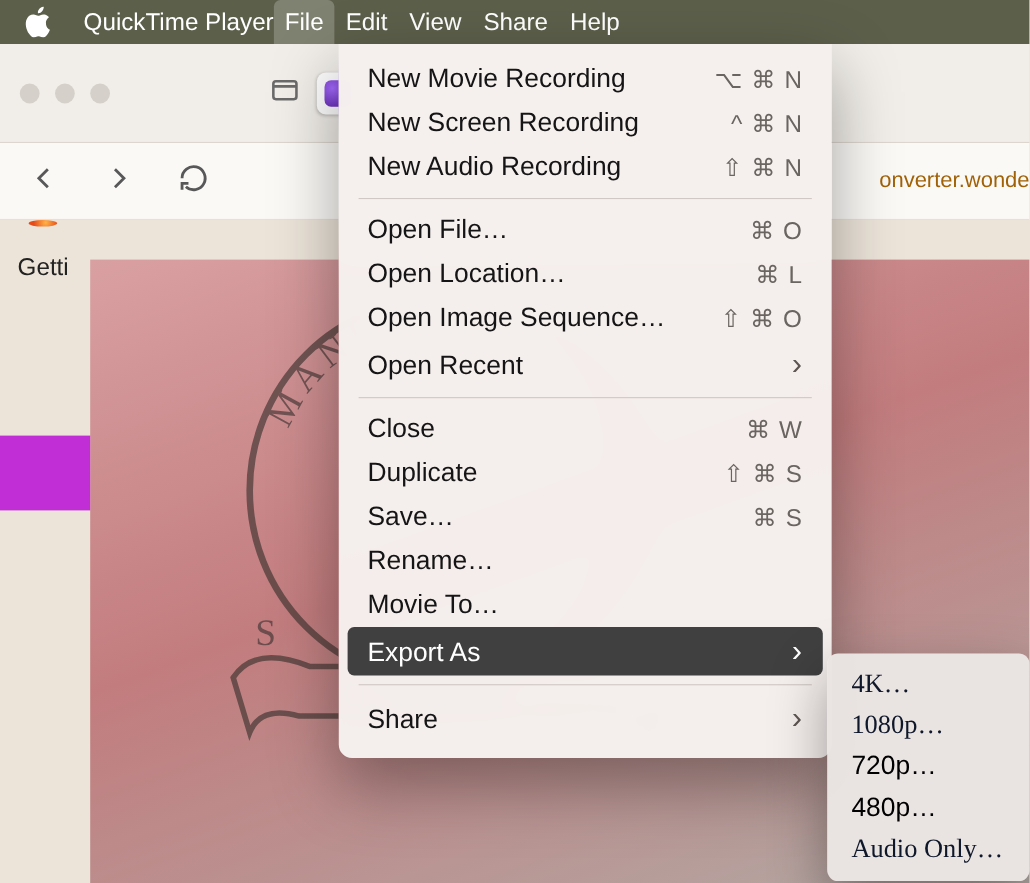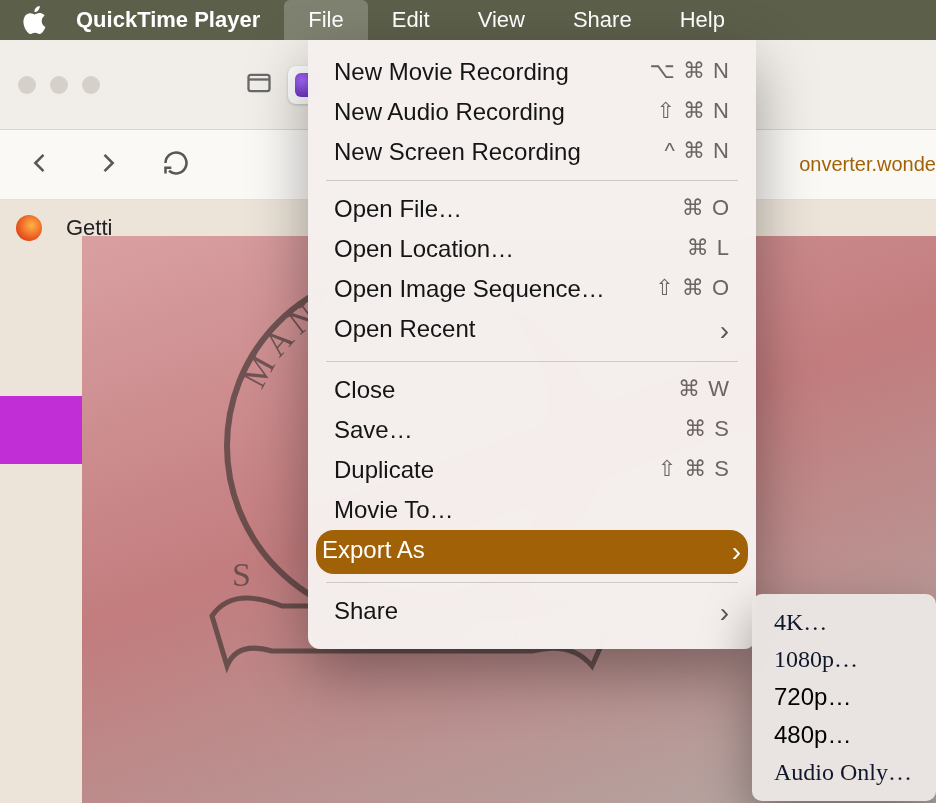--- a/index.html
+++ b/index.html
@@ -20,23 +20,23 @@
     padding-left: 22px;
     gap: 0;
     color: #fff;
     font-weight: 600;
     font-size: 22px;
     position: relative;
     z-index: 10;
   }
   .menubar .apple-logo { margin-right: 30px; }
   .apple-logo svg { width: 24px; height: 28px; fill: #fff; display: block; }
-  .menubar .app-name { font-weight: 700; margin-right: 24px; }
+  .menubar .app-name { font-weight: 400; }
   .menubar .menu-item {
-    padding: 4px 24px;
+    padding: 4px 10px;
     height: 40px;
     display: flex;
     align-items: center;
     font-weight: 500;
     cursor: pointer;
   }
   .menubar .menu-item.open {
     background: rgba(255,255,255,.22);
     border-radius: 6px 6px 0 0;
   }
@@ -77,20 +77,21 @@
     position: absolute;
     top: 200px;
     left: 0;
     height: 56px;
     display: flex;
     align-items: center;
     gap: 24px;
     padding-left: 16px;
     font-size: 22px;
     color: #222;
+    flex-direction: column;
   }
   .ff-icon { width: 26px; height: 26px; background: radial-gradient(circle at 60% 40%, #ffb347, #e64a19 70%); border-radius: 50%; }
 
   
   .video-window {
     position: absolute;
     left: 82px;
     top: 236px;
     right: 0;
     bottom: 0;
@@ -122,35 +123,35 @@
     background: rgba(245,240,238,.98);
     border-radius: 0 0 12px 12px;
     box-shadow: 0 24px 60px rgba(0,0,0,.35);
     padding: 12px 0 14px;
     backdrop-filter: blur(12px);
     font-size: 24px;
     z-index: 100;
   }
   .dropdown .row {
     display: flex;
-    align-items: flex-start;
+    align-items: flex-end;
     justify-content: space-between;
     padding: 6px 26px;
     color: #151515;
     cursor: pointer;
   }
   .dropdown .row.arrow .shortcut { font-size: 22px; }
   .dropdown .row .label { flex: 1; }
   .dropdown .row .shortcut { color:#6b6562; letter-spacing: 1px; font-size: 22px; white-space: nowrap; }
   .dropdown .row.selected {
-    background: #a16207;
+    background: #404040;
     color: #fff;
-    border-radius: 18px;
+    border-radius: 6px;
     margin: 0 8px;
-    padding: 6px 6px;
+    padding: 6px 18px;
   }
   .dropdown .row.selected .shortcut { color: #fff; }
   .dropdown hr {
     border: none;
     border-top: 1px solid #cfc8c4;
     margin: 8px 18px;
   }
 
   
   .submenu {
@@ -264,26 +265,26 @@
   <span class="ff-icon"></span>
   <span>Getti</span>
 </div>
 
 <div class="dropdown" id="file-menu">
     <div class="row">
       <span class="label">New Movie Recording</span>
       <span class="shortcut">⌥ ⌘ N</span>
     </div>
     <div class="row">
+      <span class="label">New Screen Recording</span>
+      <span class="shortcut">^ ⌘ N</span>
+    </div>
+    <div class="row">
       <span class="label">New Audio Recording</span>
       <span class="shortcut">⇧ ⌘ N</span>
-    </div>
-    <div class="row">
-      <span class="label">New Screen Recording</span>
-      <span class="shortcut">^ ⌘ N</span>
     </div>
     <hr>
     <div class="row">
       <span class="label">Open File…</span>
       <span class="shortcut">⌘ O</span>
     </div>
     <div class="row">
       <span class="label">Open Location…</span>
       <span class="shortcut">⌘ L</span>
     </div>
@@ -294,26 +295,29 @@
     <div class="row arrow">
       <span class="label">Open Recent</span>
       <span class="shortcut chevron"></span>
     </div>
     <hr>
     <div class="row">
       <span class="label">Close</span>
       <span class="shortcut">⌘ W</span>
     </div>
     <div class="row">
+      <span class="label">Duplicate</span>
+      <span class="shortcut">⇧ ⌘ S</span>
+    </div>
+    <div class="row">
       <span class="label">Save…</span>
       <span class="shortcut">⌘ S</span>
     </div>
     <div class="row">
-      <span class="label">Duplicate</span>
-      <span class="shortcut">⇧ ⌘ S</span>
+      <span class="label">Rename…</span>
     </div>
     <div class="row">
       <span class="label">Movie To…</span>
     </div>
     <div class="row selected arrow">
       <span class="label">Export As</span>
       <span class="shortcut chevron"></span>
     </div>
     <hr>
     <div class="row arrow">

